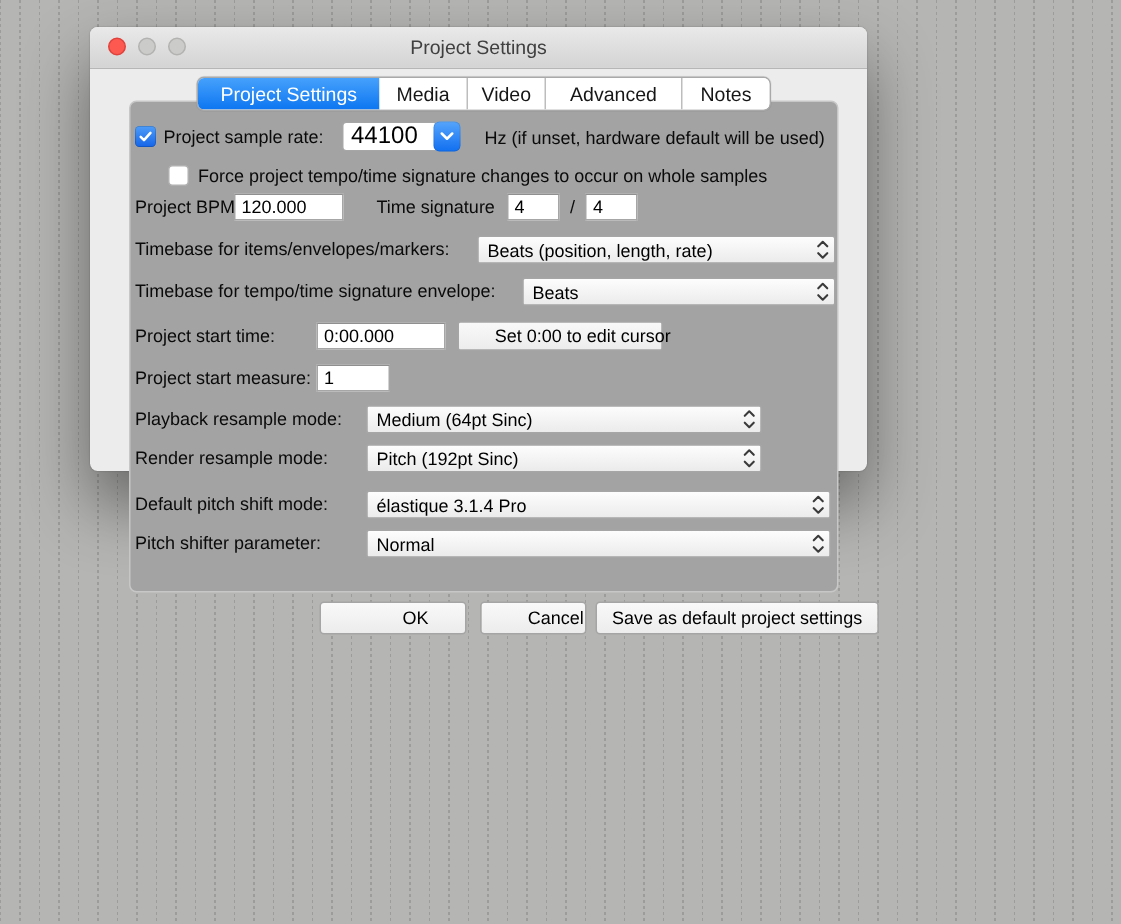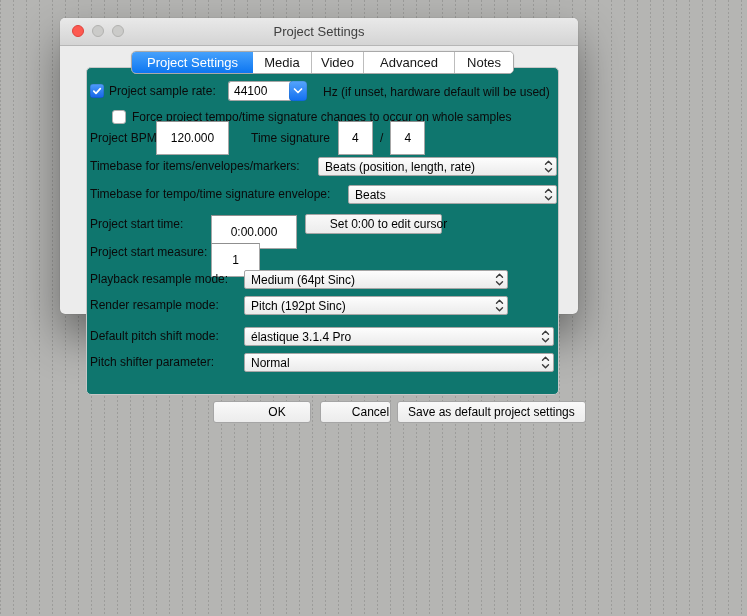--- a/index.html
+++ b/index.html
@@ -40,37 +40,37 @@
     border-left:1px solid #bdbdbd;cursor:default;background:#fff;
   }
   .tab:first-child{border-left:none;}
   .tab.selected{
     background:linear-gradient(#46a1fc,#0d76f1);color:#fff;border-left:none;
   }
   .tab.selected + .tab{border-left:none;}
 
   .panel{
     position:absolute;left:26px;top:49px;width:471px;height:326px;
-    background:#0f766e;border:1px solid #c7c7c7;border-radius:5px;
+    background:#a3a3a3;border:1px solid #c7c7c7;border-radius:5px;
   }
   .row{position:absolute;left:0;right:0;display:flex;align-items:center;}
   .lbl{font-size:12px;color:#0a0a0a;white-space:nowrap;}
   .abs{position:absolute;}
 
   input.field{
     box-sizing:border-box;height:18px;background:#fff;
     border:1px solid #a6a6a6;border-top-color:#8f8f8f;border-radius:0;
-    font-family:inherit;font-size:12px;color:#000;padding:16px 4px;margin:0;text-align:center;
+    font-family:inherit;font-size:12px;color:#000;padding:0 4px;margin:0;
   }
   
   .combo{position:absolute;display:flex;height:20px;}
   .combo .cfield{
     box-sizing:border-box;width:63px;height:20px;background:#fff;
     border:1px solid #a6a6a6;border-right:none;border-radius:3px 0 0 3px;
-    font-size:12px;display:flex;align-items:center;padding-left:5px;
+    font-size:16px;display:flex;align-items:center;padding-left:5px;
   }
   .combo .cbtn{
     width:18px;height:20px;border-radius:4px;margin-left:-2px;
     background:linear-gradient(#56a5fc,#116ff0);
     display:flex;align-items:center;justify-content:center;
     box-shadow:inset 0 0 0 .5px rgba(0,0,0,.15);
   }
   
   .popup{
     position:absolute;box-sizing:border-box;height:19px;

